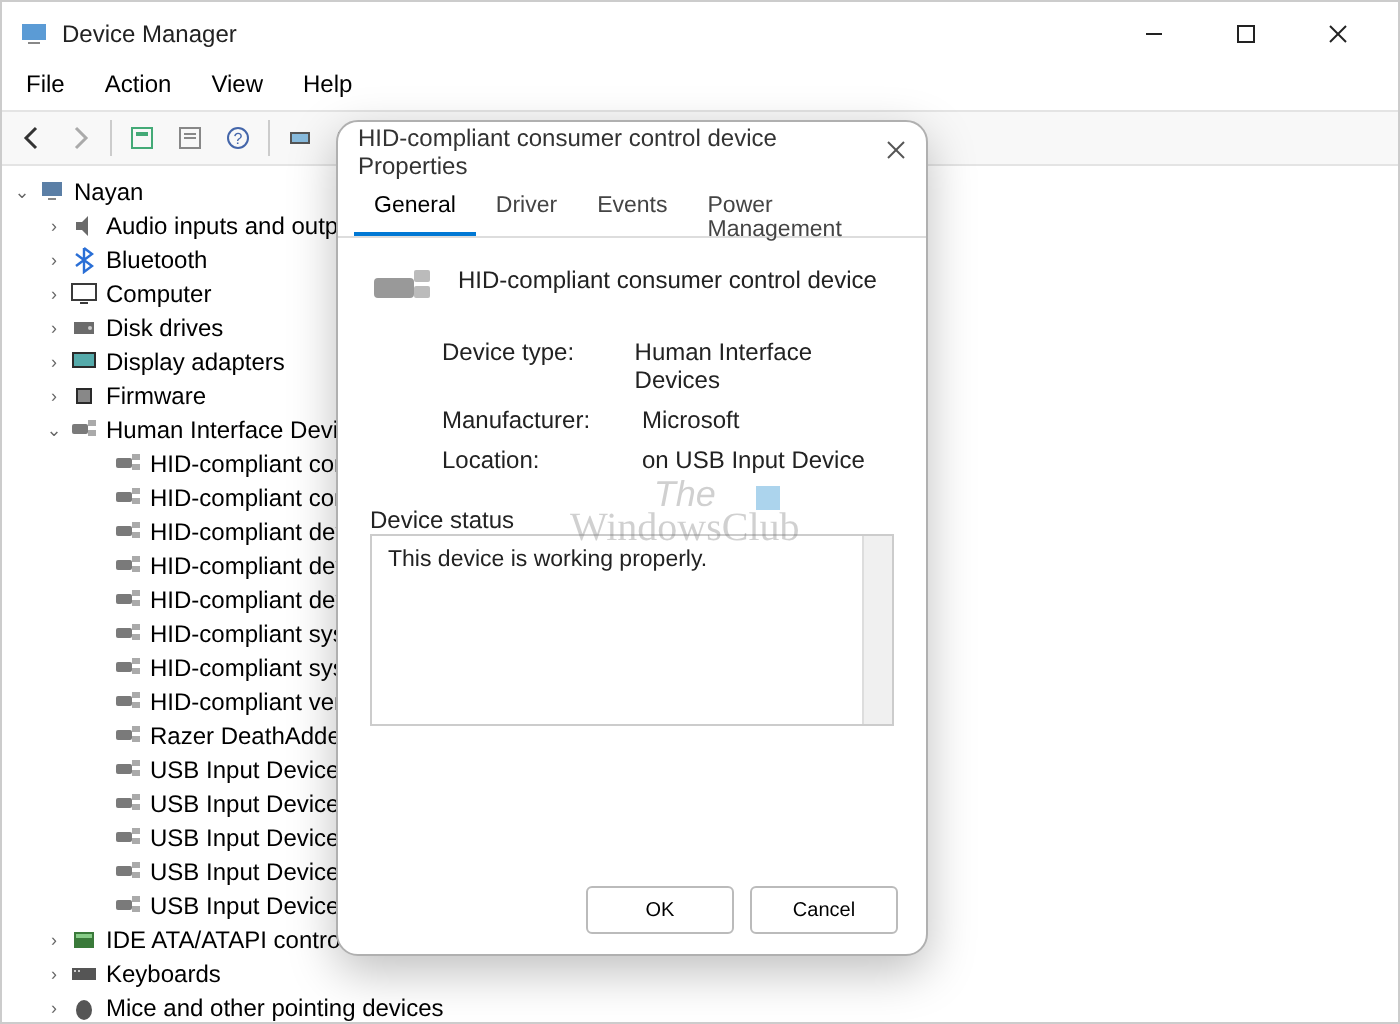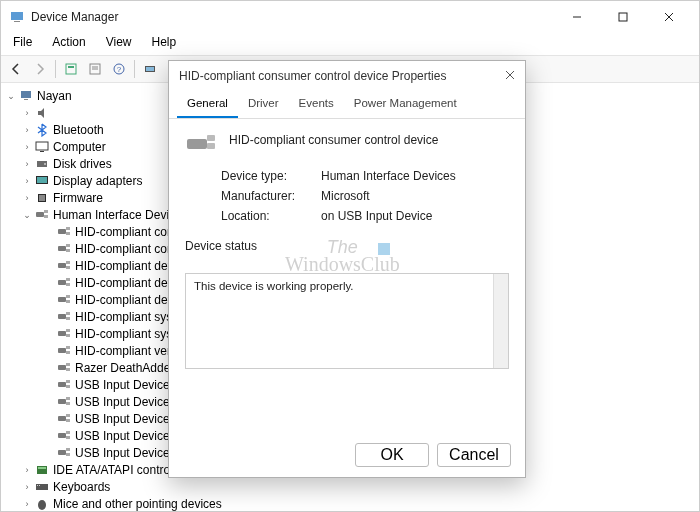--- a/index.html
+++ b/index.html
@@ -29,43 +29,43 @@
 
 .tree-pane { flex: 1; overflow: auto; padding: 4px 2px; font-size: 12px; background: #fff; }
 .tree-item { display: flex; align-items: center; height: 17px; white-space: nowrap; padding-left: 2px; }
 .tree-item .exp { width: 12px; display: inline-flex; justify-content: center; color: #666; font-size: 9px; cursor: pointer; }
 .tree-item .icon-slot { width: 18px; display: inline-flex; justify-content: center; }
 .tree-item .lbl { padding-left: 2px; }
 .ind1 { padding-left: 18px; }
 .ind2 { padding-left: 40px; }
 
 
-.dialog { position: absolute; left: 168px; top: 60px; width: 358px; height: 418px; background: #fff; border: 1px solid #b0b0b0; box-shadow: 0 8px 24px rgba(0,0,0,0.25); display: flex; flex-direction: column; border-radius: 0; overflow: hidden; }
+.dialog { position: absolute; left: 168px; top: 60px; width: 296px; height: 418px; background: #fff; border: 1px solid #b0b0b0; box-shadow: 0 8px 24px rgba(0,0,0,0.25); display: flex; flex-direction: column; border-radius: 11px; overflow: hidden; }
 .dialog-title { display: flex; align-items: center; height: 30px; padding: 0 10px; font-size: 12px; color: #333; }
 .dialog-title .spacer { flex: 1; }
 .dialog-close svg { width: 10px; height: 10px; color: #555; }
 
 .tabs { display: flex; height: 28px; padding: 0 8px; font-size: 11.5px; border-bottom: 1px solid #ddd; }
 .tab { padding: 6px 10px 4px 10px; color: #444; cursor: default; }
 .tab.active { border-bottom: 2px solid #0078d4; color: #000; }
 
 .tab-content { flex: 1; padding: 14px 16px 8px 16px; font-size: 12px; color: #222; }
 .device-header { display: flex; align-items: flex-start; gap: 12px; margin-bottom: 14px; }
 .device-header .dev-icon { width: 32px; height: 22px; }
 .info-row { display: flex; margin-bottom: 6px; padding-left: 36px; }
 .info-label { width: 100px; }
 .status-section { margin-top: 16px; }
-.status-label { margin-bottom: 20px; }
+.status-label { margin-bottom: 0; }
 .status-box { border: 1px solid #ccc; padding: 6px 8px; height: 96px; font-size: 11.5px; position: relative; }
 .status-box::after { content: ""; position: absolute; right: 0; top: 0; bottom: 0; width: 14px; background: #f0f0f0; border-left: 1px solid #ddd; }
 .status-box .arrow-up { position: absolute; right: 3px; top: 2px; font-size: 8px; color: #666; }
 .status-box .arrow-dn { position: absolute; right: 3px; bottom: 2px; font-size: 8px; color: #666; }
 
 .dialog-buttons { display: flex; justify-content: flex-end; gap: 8px; padding: 10px 14px; }
-.btn { min-width: 74px; height: 24px; font-size: 16px; background: #fff; border: 1px solid #bbb; border-radius: 3px; cursor: pointer; }
+.btn { min-width: 74px; height: 24px; font-size: 10px; background: #fff; border: 1px solid #bbb; border-radius: 3px; cursor: pointer; }
 
 
 .watermark { position: absolute; left: 285px; top: 238px; font-size: 18px; color: rgba(120,120,120,0.35); font-family: Georgia, serif; line-height: 1; pointer-events: none; text-align: center; }
 .watermark .wm1 { font-size: 18px; font-style: italic; }
 .watermark .wm2 { font-size: 20px; margin-top: -2px; font-family: Liberation Serif, serif; }
 .wm-sq { position: absolute; left: 378px; top: 243px; width: 12px; height: 12px; background: rgba(90,170,220,0.5); pointer-events: none; }
 
 
 .ico-pc { fill: #5b7fa6; }
 .ico-snd { fill: #6a6a6a; }
@@ -191,20 +191,21 @@
         </span>
         <span class="lbl">Nayan</span>
       </div>
       <div class="tree-item ind1">
         <span class="exp">›</span>
         <span class="icon-slot">
           <svg width="14" height="14" viewBox="0 0 14 14">
             <path d="M3 5 L6 5 L9 2 L9 12 L6 9 L3 9 Z" class="ico-snd"></path>
           </svg>
         </span>
+        <span class="lbl">Audio inputs and outp</span>
       </div>
       <div class="tree-item ind1">
         <span class="exp">›</span>
         <span class="icon-slot">
           <svg width="14" height="14" viewBox="0 0 14 14">
             <path d="M7 1 L11 4 L7 7 L11 10 L7 13 L7 1 M3 4 L7 7 M3 10 L7 7" fill="none" stroke="#2a6fd6" stroke-width="1.2"></path>
           </svg>
         </span>
         <span class="lbl">Bluetooth</span>
       </div>

